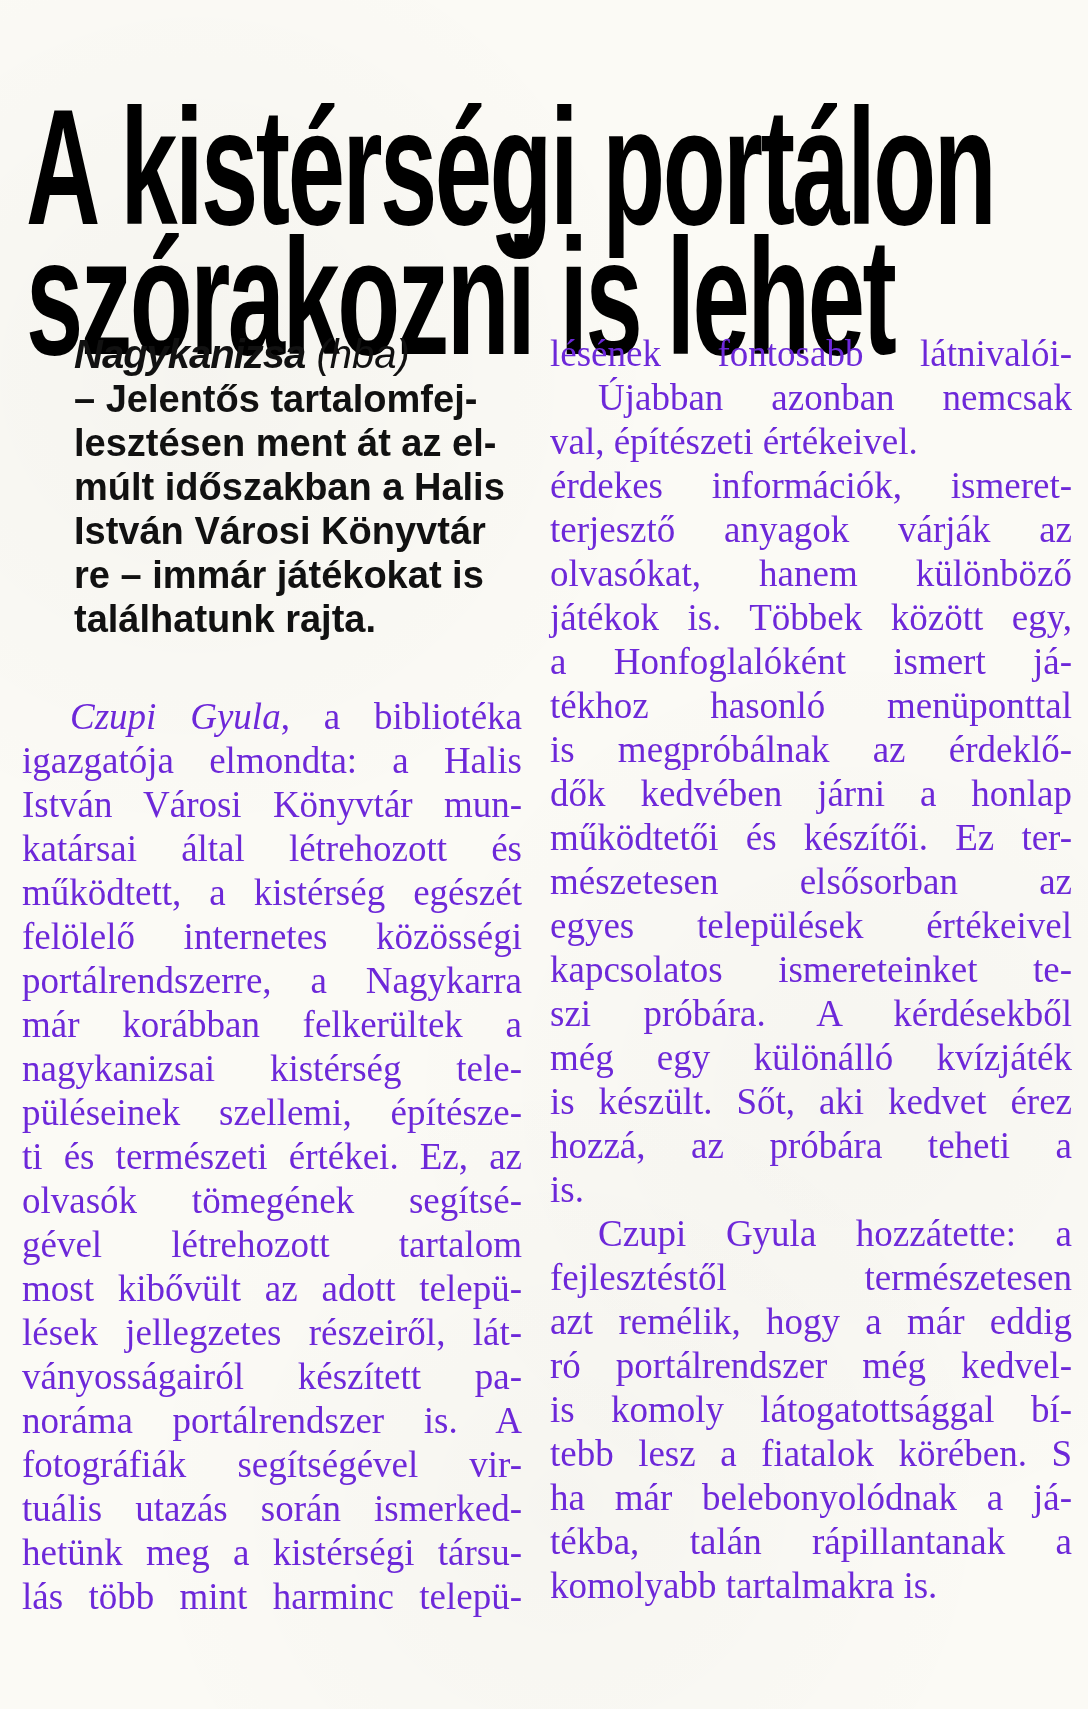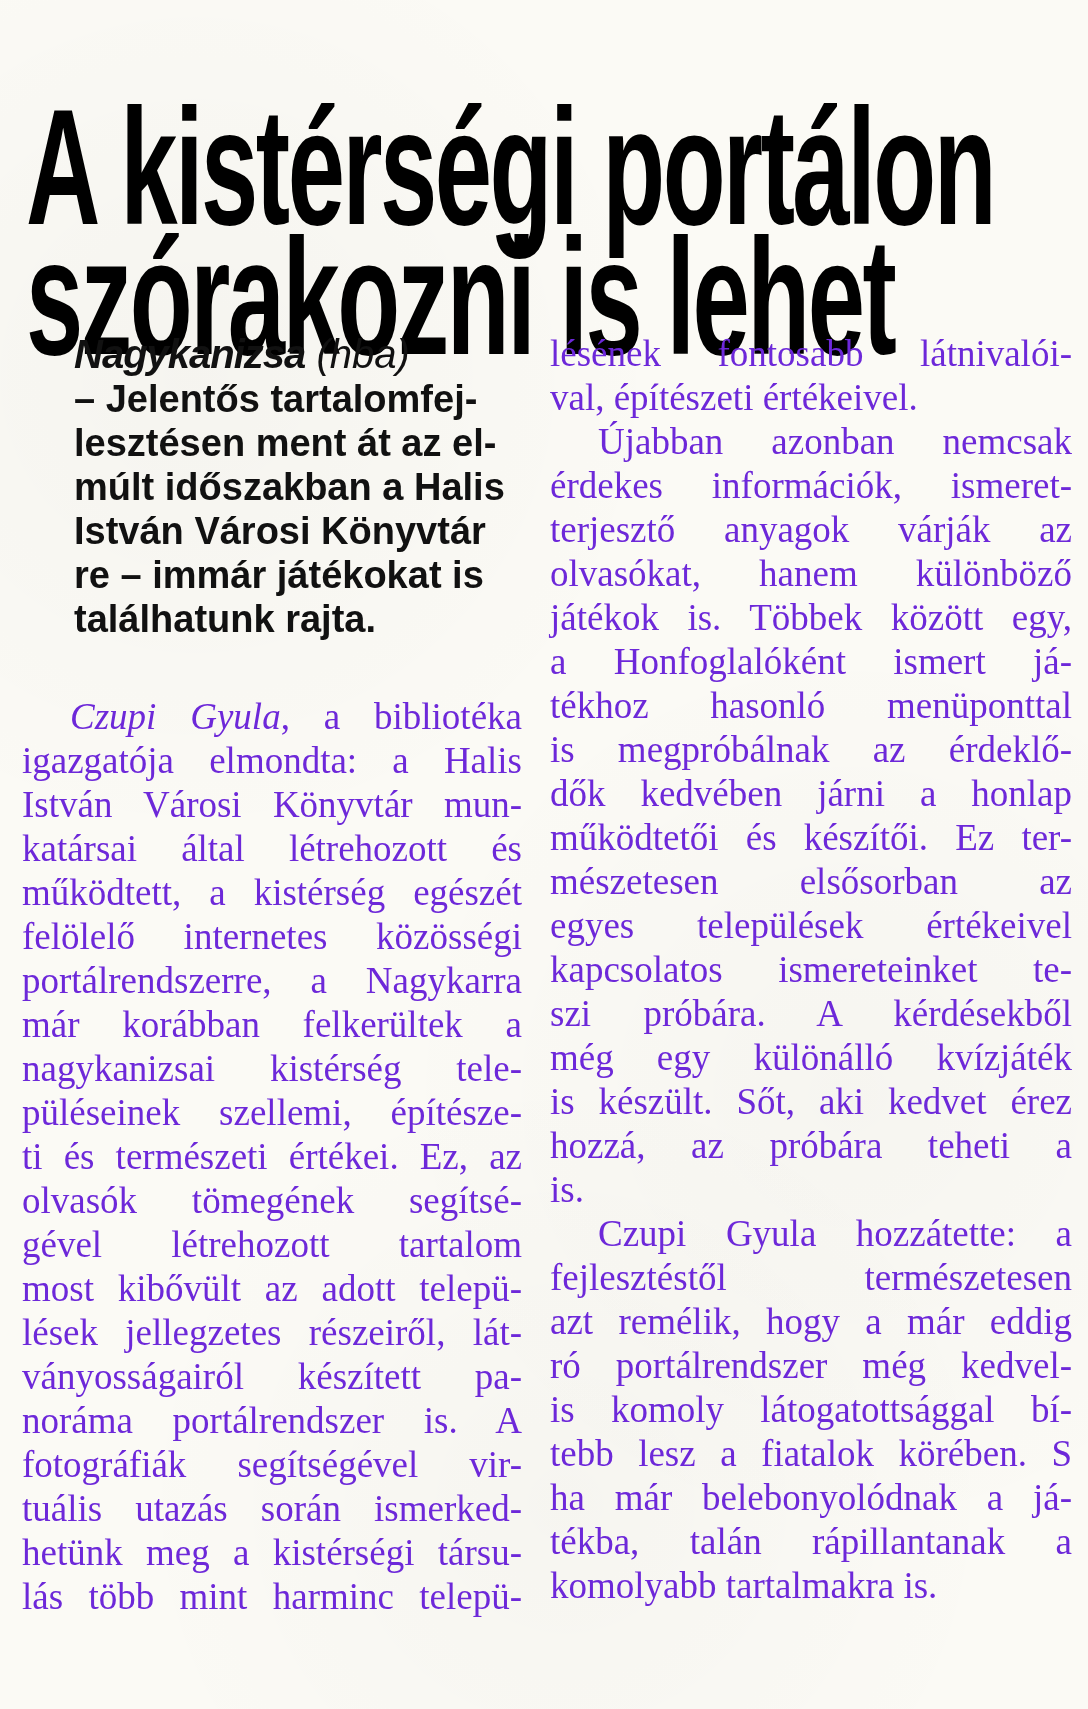--- a/index.html
+++ b/index.html
@@ -112,22 +112,22 @@
       <div class="bline">noráma portálrendszer is. A</div>
       <div class="bline">fotográfiák segítségével vir-</div>
       <div class="bline">tuális utazás során ismerked-</div>
       <div class="bline">hetünk meg a kistérségi társu-</div>
       <div class="bline">lás több mint harminc telepü-</div>
     </div>
 </div>
 
 <div id="col-right" class="col bodycol">
     <div class="bline">lésének fontosabb látnivalói-</div>
+    <div class="bline indent">Újabban azonban nemcsak</div>
     <div class="bline end">val, építészeti értékeivel.</div>
-    <div class="bline indent">Újabban azonban nemcsak</div>
     <div class="bline">érdekes információk, ismeret-</div>
     <div class="bline">terjesztő anyagok várják az</div>
     <div class="bline">olvasókat, hanem különböző</div>
     <div class="bline">játékok is. Többek között egy,</div>
     <div class="bline">a Honfoglalóként ismert já-</div>
     <div class="bline">tékhoz hasonló menüponttal</div>
     <div class="bline">is megpróbálnak az érdeklő-</div>
     <div class="bline">dők kedvében járni a honlap</div>
     <div class="bline">működtetői és készítői. Ez ter-</div>
     <div class="bline">mészetesen elsősorban az</div>

